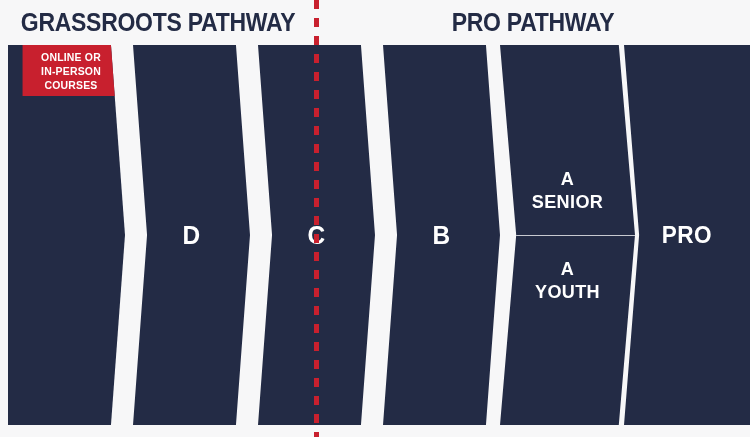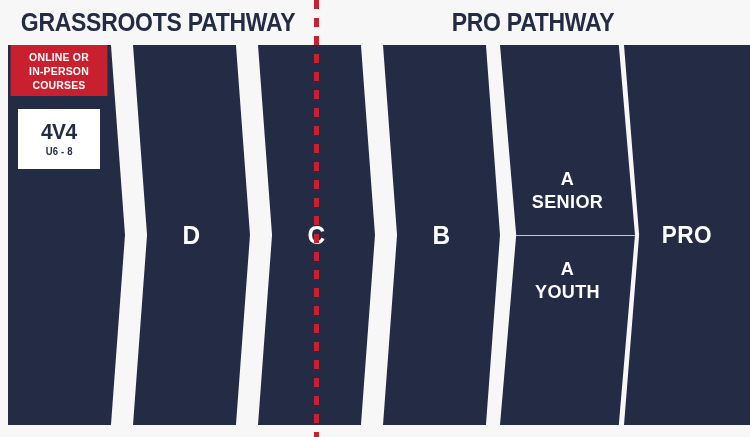--- a/index.html
+++ b/index.html
@@ -48,21 +48,21 @@
     letter-spacing:0.5px;
     transform:scaleX(0.94);
   }
 
   
   #col-grassroots{
     left:8px;width:117px;
     clip-path:polygon(0 0, 88% 0, 100% 50%, 88% 100%, 0 100%, 0 100%);
   }
   .gr-inner{
-    position:absolute;left:0;top:0;width:102px;height:380px;
+    position:absolute;left:12px;top:0;width:102px;height:380px;
     display:flex;flex-direction:column;align-items:center;
     padding-top:0;
   }
   #courses-badge{
     width:102px;height:51px;
     background:#c8202e;
     display:flex;flex-direction:column;align-items:center;justify-content:center;
     color:#ffffff;font-weight:bold;font-size:11px;line-height:14px;
     text-align:center;letter-spacing:0.2px;
     transform:scaleX(0.95);
@@ -127,24 +127,20 @@
   <div class="band">
 
     <div class="col" id="col-grassroots">
       <div class="gr-inner">
 
         <div id="courses-badge">
           <span>ONLINE OR</span>
           <span>IN-PERSON COURSES</span>
         </div>
 
-        <div class="gr-card">
-          <span class="fmt">4V4</span>
-          <span class="age">U6 - 8</span>
-        </div>
 
 
 
 
       </div>
     </div>
 
     <div class="col chev" id="col-d">
       <div class="col-label">D</div>
     </div>

